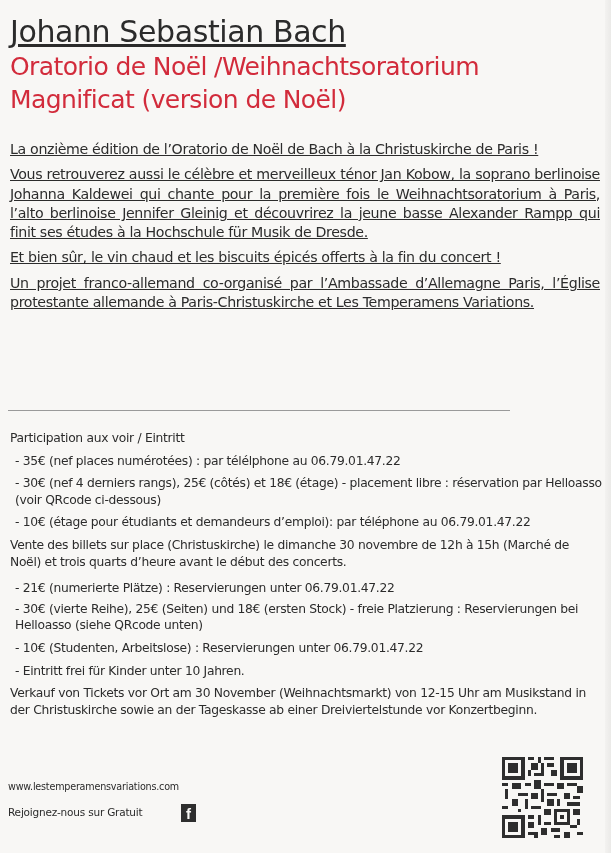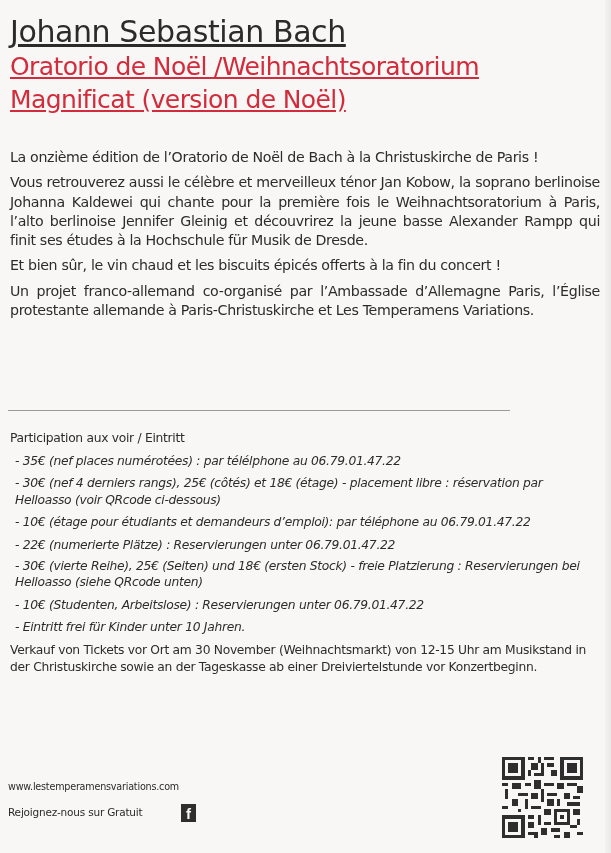--- a/index.html
+++ b/index.html
@@ -17,41 +17,40 @@
   .title {
     position: absolute; left: 10px; top: 14px;
     font-size: 30px; letter-spacing: -0.4px; color: #2b2b2b;
     white-space: nowrap;
     text-decoration: underline;
   }
   .subtitle {
     position: absolute; left: 10px;
     font-size: 25px; letter-spacing: -0.6px; color: #d22b3b;
     white-space: nowrap;
-    text-decoration: underline;
   }
   .sub1 { top: 52px; }
   .sub2 { top: 85px; }
   .body {
-    position: absolute; left: 10px; width: 590px; top: 148px;
+    position: absolute; left: 10px; width: 590px; top: 140px;
     font-size: 14.2px; line-height: 19.3px; letter-spacing: -0.35px;
-    color: #2c2c2c; text-align: justify;
+    color: #2c2c2c; text-align: justify; text-decoration: underline;
   }
   .body p { margin: 0 0 6px 0; }
   .divider {
     position: absolute; left: 8px; top: 410px; width: 502px; height: 1px;
     background: #9a9a9a;
   }
   .prices {
     position: absolute; left: 10px; width: 592px; top: 430px;
     font-size: 12.3px; line-height: 16.6px; letter-spacing: -0.3px;
     color: #2c2c2c;
   }
   .prices .head { margin: 0 0 6px 0; }
-  .prices .item { margin: 0 0 6px 5px; font-style: italic; }
+  .prices .item { margin: 0 0 6px 5px; }
   .prices .item.tight { margin-bottom: 4px; }
   .prices .note { margin: 0 0 10px 0; }
   .prices .group2 { margin-top: 4px; }
   .footer-url {
     position: absolute; left: 8px; top: 781px;
     font-size: 9.6px; letter-spacing: -0.2px; color: #2a2a2a; white-space: nowrap;
   }
   .footer-fb {
     position: absolute; left: 8px; top: 806px;
     font-size: 10.5px; letter-spacing: -0.2px; color: #2a2a2a; white-space: nowrap;
@@ -82,22 +81,23 @@
   <p>Un projet franco-allemand co-organisé par l’Ambassade d’Allemagne Paris, l’Église protestante allemande à Paris-Christuskirche et Les Temperamens Variations.</p>
 </div>
 
 <div class="divider"></div>
 
 <div class="prices">
   <div class="head">Participation aux voir / Eintritt</div>
   <div class="item">- 35€ (nef places numérotées) : par télélphone au 06.79.01.47.22</div>
   <div class="item">- 30€ (nef 4 derniers rangs), 25€ (côtés) et 18€ (étage) - placement libre : réservation par Helloasso (voir QRcode ci-dessous)</div>
   <div class="item">- 10€ (étage pour étudiants et demandeurs d’emploi): par téléphone au 06.79.01.47.22</div>
+  <div class="note">Vente des billets sur place (Christuskirche) le dimanche 30 novembre de 12h à 15h (Marché de Noël) et trois quarts d’heure avant le début des concerts.</div>
   <div class="group2">
-    <div class="item tight">- 22€ (numerierte Plätze) : Reservierungen unter 06.79.01.47.22</div>
+    <div class="item tight">- 21€ (numerierte Plätze) : Reservierungen unter 06.79.01.47.22</div>
     <div class="item">- 30€ (vierte Reihe), 25€ (Seiten) und 18€ (ersten Stock) - freie Platzierung : Reservierungen bei Helloasso (siehe QRcode unten)</div>
     <div class="item">- 10€ (Studenten, Arbeitslose) : Reservierungen unter 06.79.01.47.22</div>
     <div class="item">- Eintritt frei für Kinder unter 10 Jahren.</div>
     <div class="note">Verkauf von Tickets vor Ort am 30 November (Weihnachtsmarkt) von 12-15 Uhr am Musikstand in der Christuskirche sowie an der Tageskasse ab einer Dreiviertelstunde vor Konzertbeginn.</div>
   </div>
 </div>
 
 <div class="footer-url">www.lestemperamensvariations.com</div>
 <div class="footer-fb">Rejoignez-nous sur Gratuit</div>
 <div class="fb-icon">f</div>

